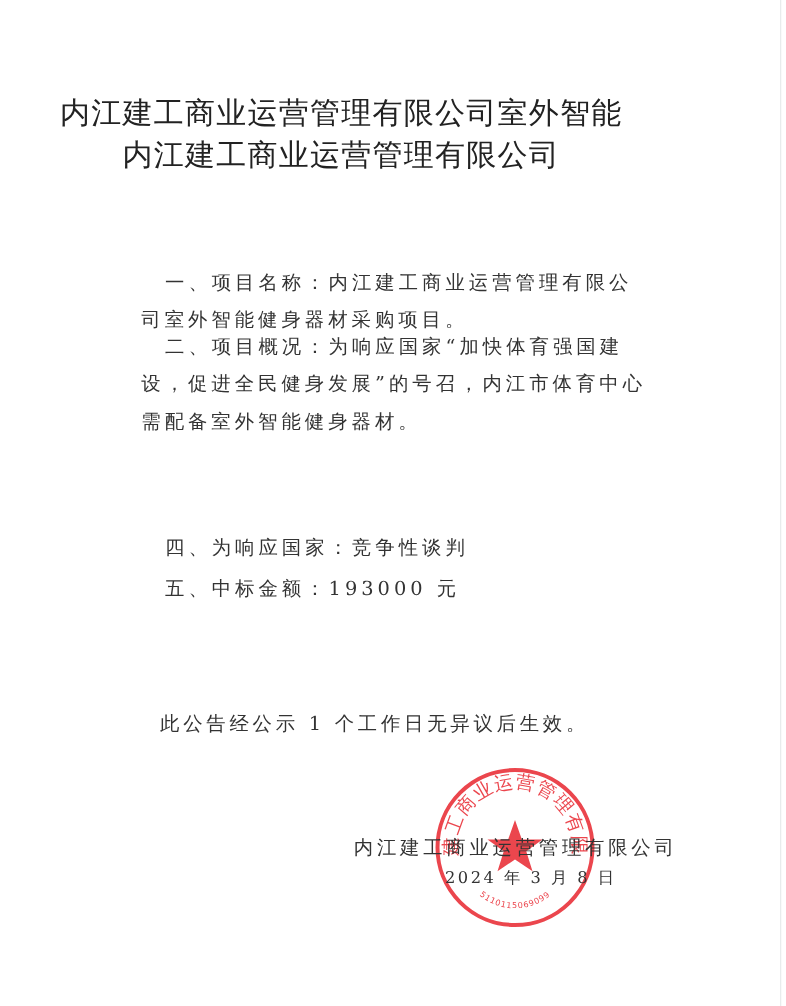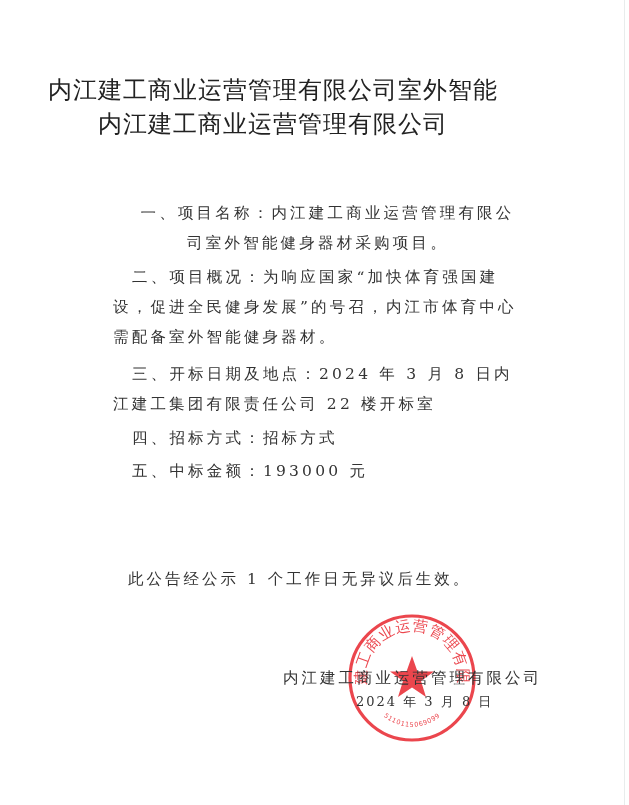--- a/index.html
+++ b/index.html
@@ -8,21 +8,21 @@
   .page { position: absolute; left: 0; top: 0; width: 629px; height: 805px; background: #fff; }
   .edge { position: absolute; right: 4px; top: 0; width: 1px; height: 805px; background: #e8ecec; }
   .title { position: absolute; left: 0; width: 546px; text-align: center;
            font-family: "DejaVu Sans", "Liberation Sans", sans-serif;
            font-size: 24px; letter-spacing: 1px; color: #222; font-weight: normal; }
   .t1 { top: 74px; }
   .t2 { top: 108px; }
   .para { position: absolute; left: 113px; width: 410px; font-size: 15.5px;
           line-height: 30px; letter-spacing: 3.2px; color: #333; }
   .indent { text-indent: 19px; }
-  .p1 { top: 198px; text-align: center; }
+  .p1 { top: 211px; }
   .p2 { top: 262px; }
   .p3 { top: 359px; }
   .p4 { top: 423px; }
   .p5 { top: 456px; }
   .p6 { top: 491px; }
   .notice { position: absolute; left: 128px; top: 569px; font-size: 15.5px;
             letter-spacing: 3px; color: #333; text-align: center; }
   .sign-company { position: absolute; left: 283px; top: 668px; font-size: 15.5px;
                   letter-spacing: 3px; color: #333; z-index: 3; }
   .sign-date { position: absolute; left: 356px; top: 693px; font-size: 13px;
@@ -33,22 +33,21 @@
 <body>
 
 <div class="page">
   <div class="edge"></div>
 
   <div class="title t1">内江建工商业运营管理有限公司室外智能</div>
   <div class="title t2">内江建工商业运营管理有限公司</div>
 
   <div class="para indent p1">一、项目名称：内江建工商业运营管理有限公司室外智能健身器材采购项目。</div>
   <div class="para indent p2">二、项目概况：为响应国家“加快体育强国建设，促进全民健身发展”的号召，内江市体育中心需配备室外智能健身器材。</div>
-  <div class="para indent p3">三、开标日期及地点：2024 年 3 月 8 日内江建工集团有限责任公司 22 楼开标室</div>
-  <div class="para indent p4">四、招标方式：招标方式</div>
+  <div class="para indent p4">四、为响应国家：竞争性谈判</div>
   <div class="para indent p5">五、中标金额：193000 元</div>
 
   <div class="notice">此公告经公示 1 个工作日无异议后生效。</div>
 
   <svg class="seal" viewBox="0 0 132 132">
     <defs>
       <path id="sealArc" d="M 22 78 A 46 46 0 1 1 110 78"></path>
       <path id="codeArc" d="M 30 96 A 44 44 0 0 0 102 96"></path>
     </defs>
     <circle cx="66" cy="66" r="62" fill="none" stroke="#e8262f" stroke-width="3.2"></circle>

